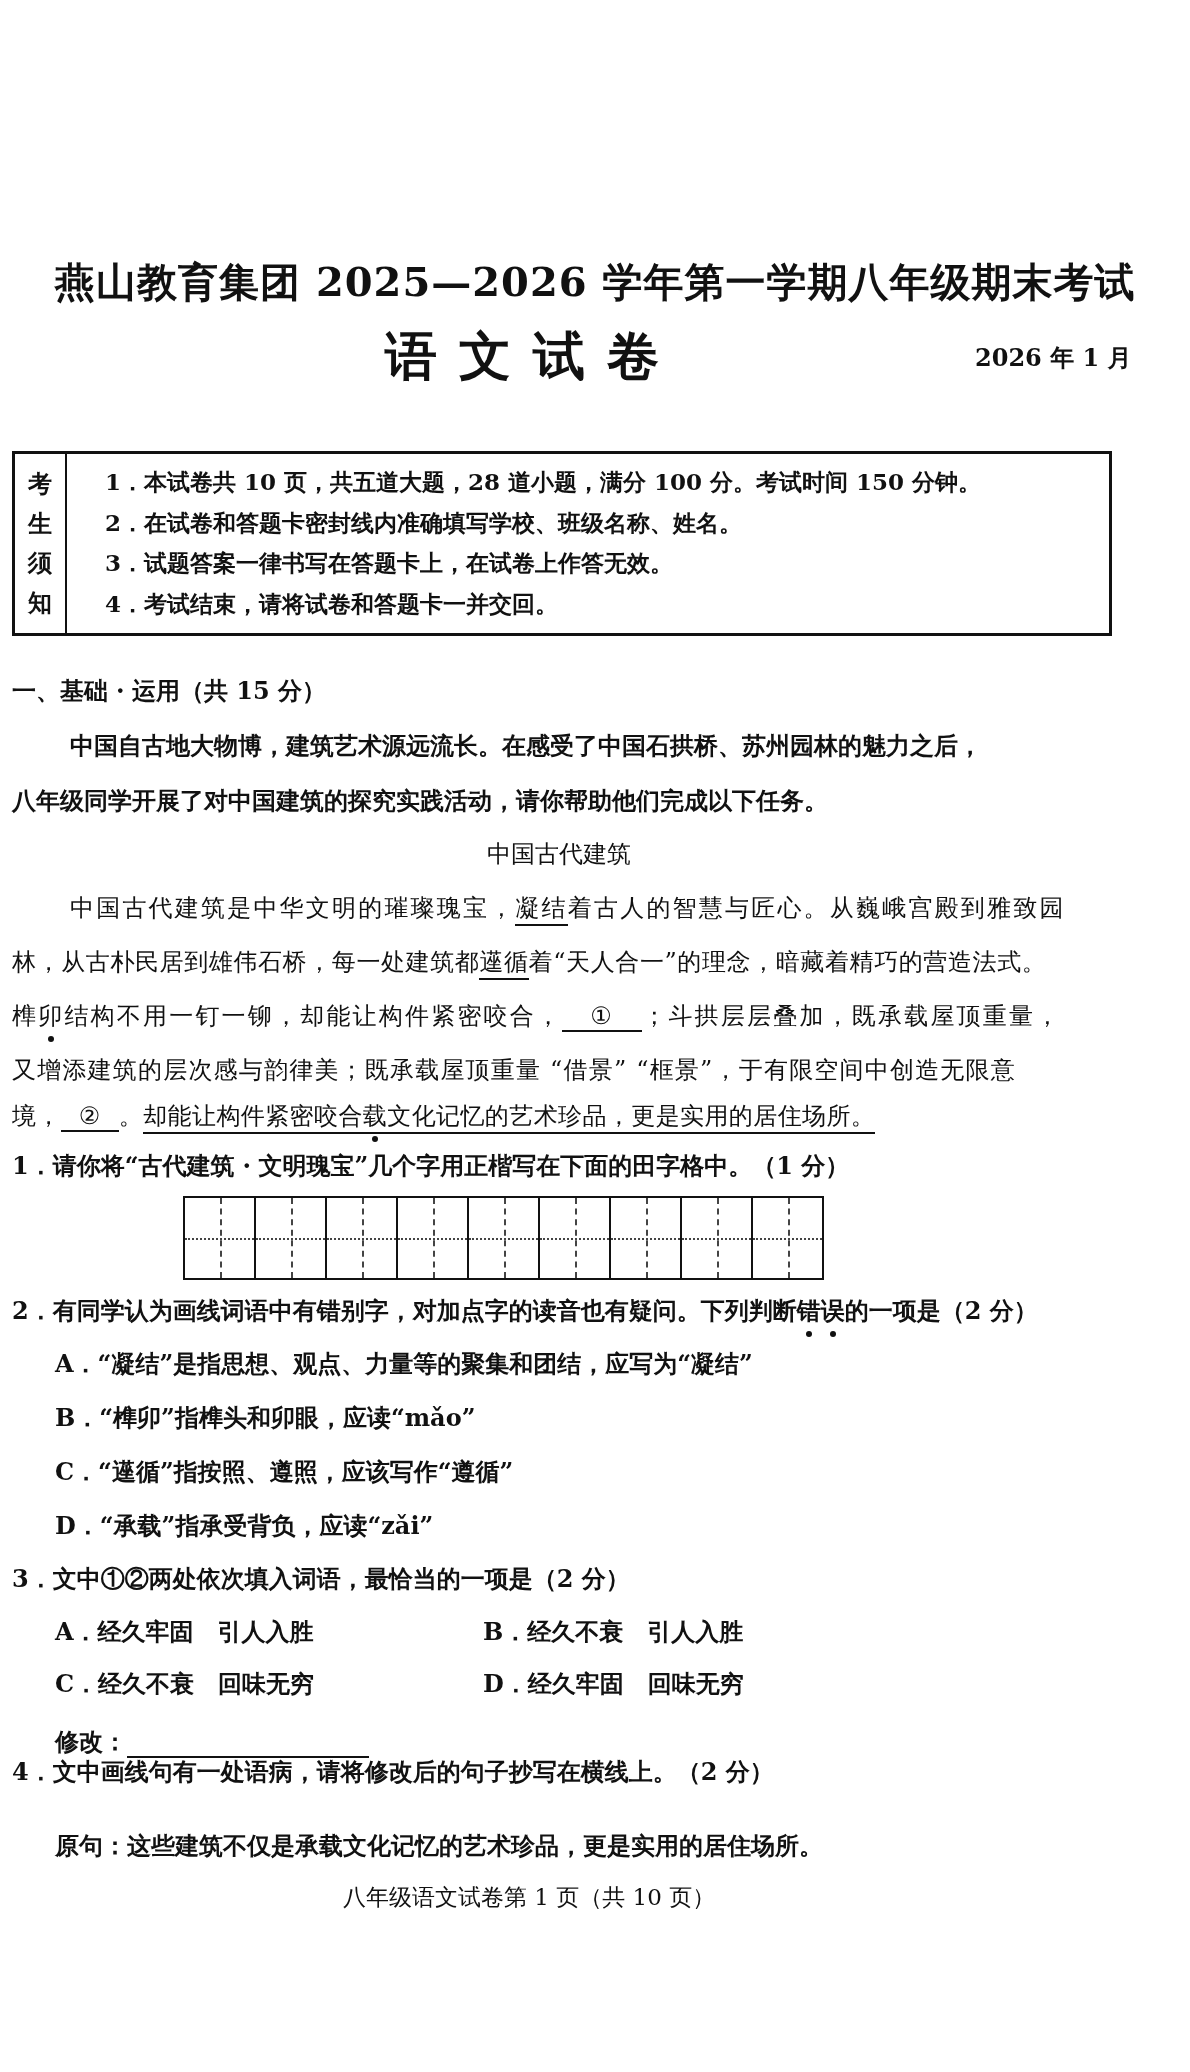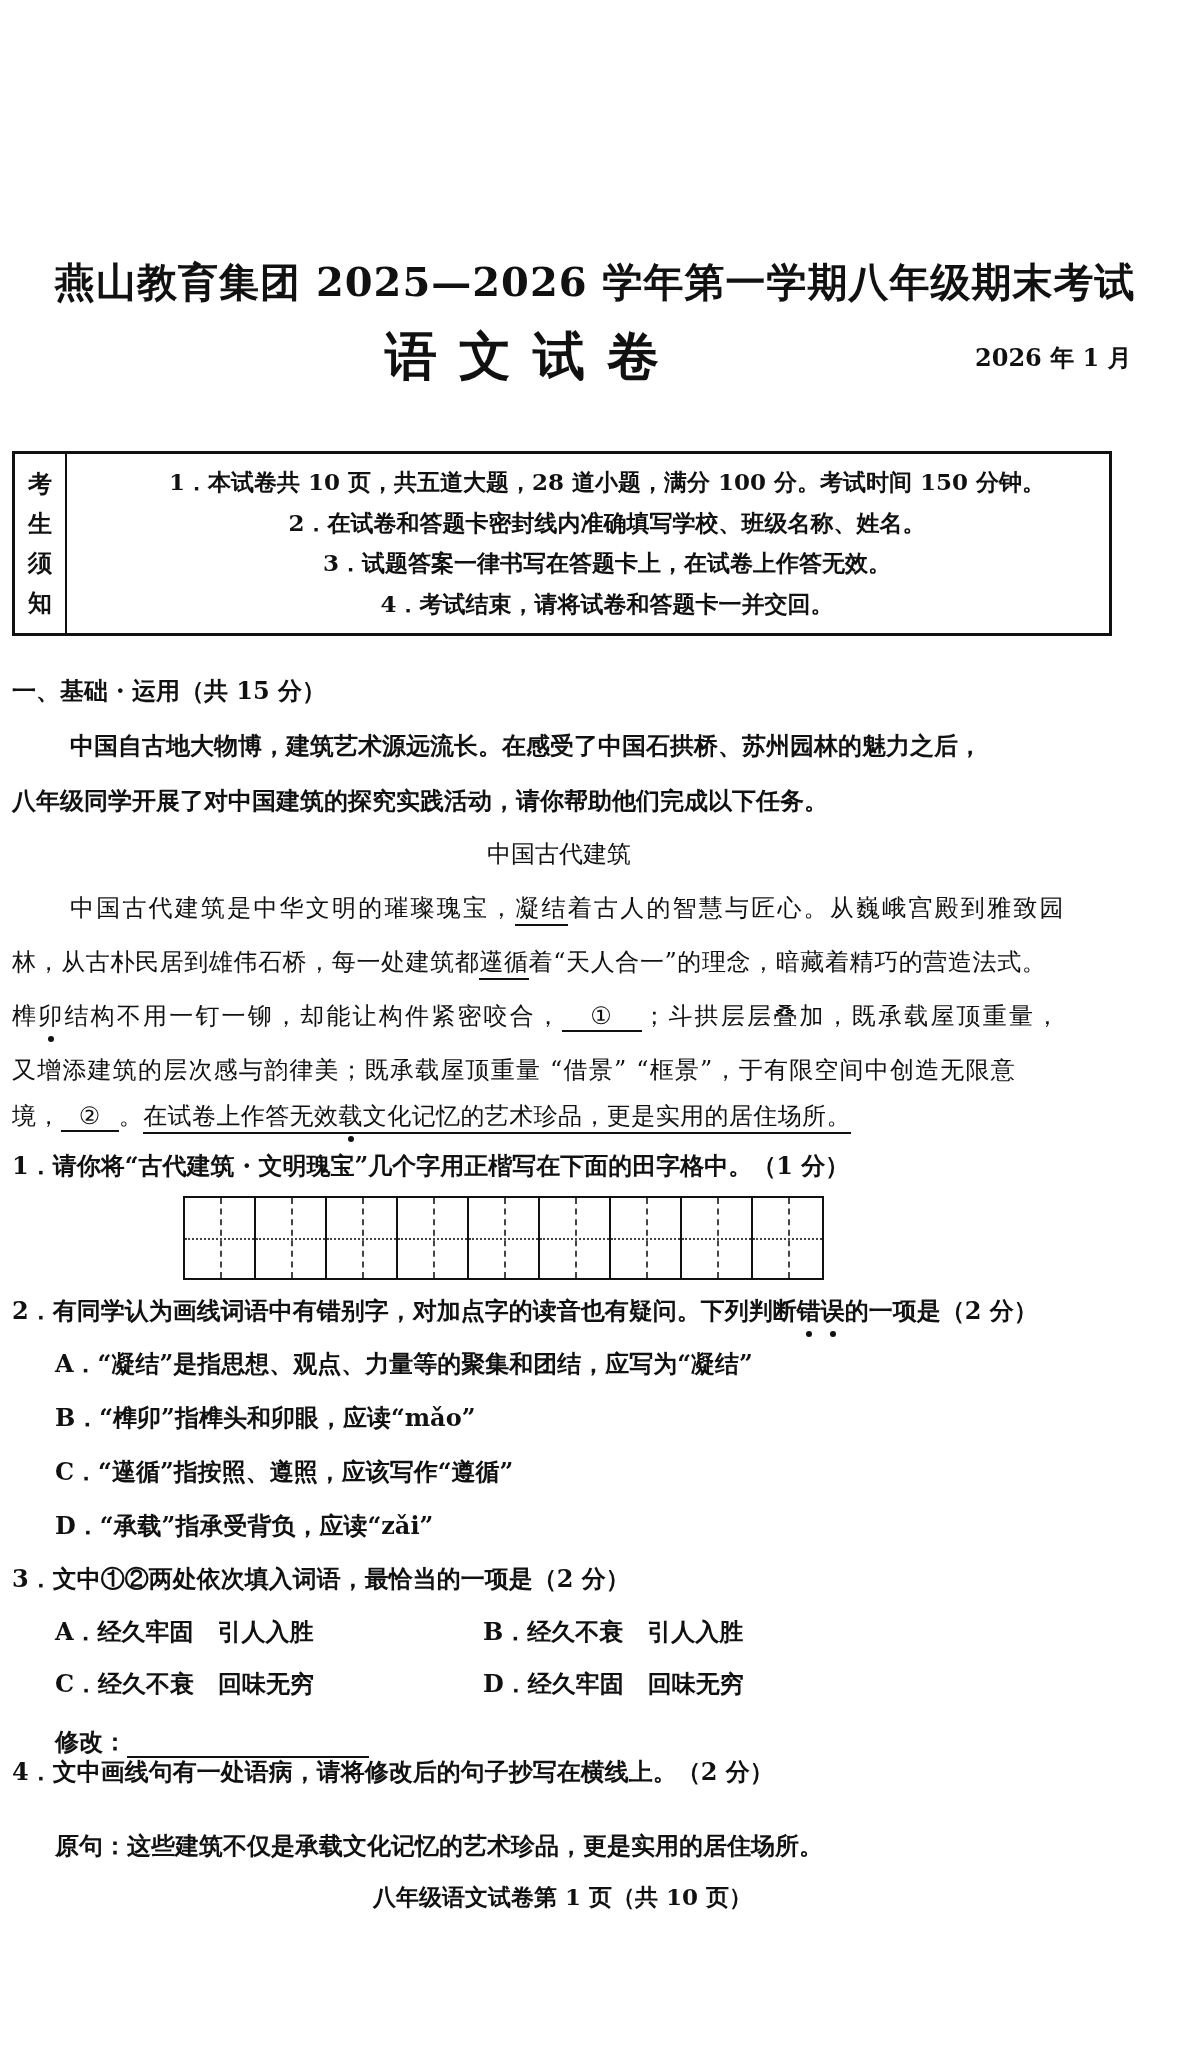--- a/index.html
+++ b/index.html
@@ -20,21 +20,21 @@
 
     .notice {
       left: 12px; top: 451px; width: 1100px; height: 185px;
       border: 3px solid #111; box-sizing: border-box; display: flex;
     }
     .notice-label {
       width: 50px; border-right: 2px solid #111; display: flex; flex-direction: column;
       align-items: center; justify-content: space-around; font-size: 24px; font-weight: bold;
       padding: 10px 0;
     }
-    .notice-items { flex: 1; display: flex; flex-direction: column; justify-content: space-around; padding: 8px 0 8px 38px; align-items: center; }
+    .notice-items { flex: 1; display: flex; flex-direction: column; justify-content: space-around; padding: 8px 0 8px 38px; }
     .notice-item { font-size: 23px; font-weight: bold; white-space: nowrap; }
 
     .bold-line { font-size: 24px; font-weight: bold; white-space: nowrap; }
     .passage-line { font-size: 24px; white-space: nowrap; letter-spacing: 2.2px; }
     .u { border-bottom: 2px solid #111; padding-bottom: 2px; }
     .dot { position: relative; }
     .dot::after {
       content: ""; position: absolute; left: 50%; bottom: -12px; width: 6px; height: 6px;
       margin-left: -3px; border-radius: 50%; background: #111;
     }
@@ -48,21 +48,21 @@
       width: 71px; height: 80px; border-right: 2px solid #111; position: relative; box-sizing: border-box;
     }
     .cell::before {
       content: ""; position: absolute; left: 50%; top: 0; bottom: 0; border-left: 2px dashed #444;
     }
     .cell::after {
       content: ""; position: absolute; top: 50%; left: 0; right: 0; border-top: 2px dotted #444;
     }
     .opt { font-size: 24px; font-weight: bold; white-space: nowrap; }
     .answer-line { display: inline-block; width: 242px; border-bottom: 2px solid #111; vertical-align: bottom; height: 26px; }
-    .footer { left: 373px; top: 1882px; font-size: 23px; font-weight: bold; white-space: nowrap; }
+    .footer { left: 343px; top: 1882px; font-size: 23px; font-weight: normal; white-space: nowrap; }
   </style>
 </head>
 <body>
 
 <div class="abs title">燕山教育集团 2025—2026 学年第一学期八年级期末考试</div>
 <div class="abs subtitle">语文试卷</div>
 <div class="abs date">2026 年 1 月</div>
 
 <div class="abs notice">
   <div class="notice-label">
@@ -88,21 +88,21 @@
   <span>中国古代建筑是中华文明的璀璨瑰宝，</span><span class="u">凝结</span><span>着古人的智慧与匠心。从巍峨宫殿到雅致园</span>
 </div>
 <div class="abs passage-line" style="left:12px; top:946px; letter-spacing:0.6px;">
   <span>林，从古朴民居到雄伟石桥，每一处建筑都</span><span class="u">遳循</span><span>着“天人合一”的理念，暗藏着精巧的营造法式。</span>
 </div>
 <div class="abs passage-line" style="left:12px; top:1000px;">
   <span>榫</span><span class="dot">卯</span><span>结构不用一钉一铆，却能让构件紧密咬合，</span><span class="blank" style="width:80px;">①</span><span>；斗拱层层叠加，既承载屋顶重量，</span>
 </div>
 <div class="abs passage-line" style="left:12px; top:1054px; letter-spacing:1.2px;">又增添建筑的层次感与韵律美；既承载屋顶重量 “借景” “框景”，于有限空间中创造无限意</div>
 <div class="abs passage-line" style="left:12px; top:1100px; letter-spacing:0.4px;">
-  <span>境，</span><span class="blank" style="width:58px;">②</span><span>。</span><span class="u"><span>在试卷上作答无效</span><span class="dot">载</span><span>文化记忆的艺术珍品，更是实用的居住场所。</span></span>
+  <span>境，</span><span class="blank" style="width:58px;">②</span><span>。</span><span class="u"><span>却能让构件紧密咬合</span><span class="dot">载</span><span>文化记忆的艺术珍品，更是实用的居住场所。</span></span>
 </div>
 
 <div class="abs bold-line" style="left:12px; top:1150px;">1．请你将“古代建筑・文明瑰宝”几个字用正楷写在下面的田字格中。（1 分）</div>
 <div class="abs grid">
   <div class="cell"></div>
   <div class="cell"></div>
   <div class="cell"></div>
   <div class="cell"></div>
   <div class="cell"></div>
   <div class="cell"></div>

